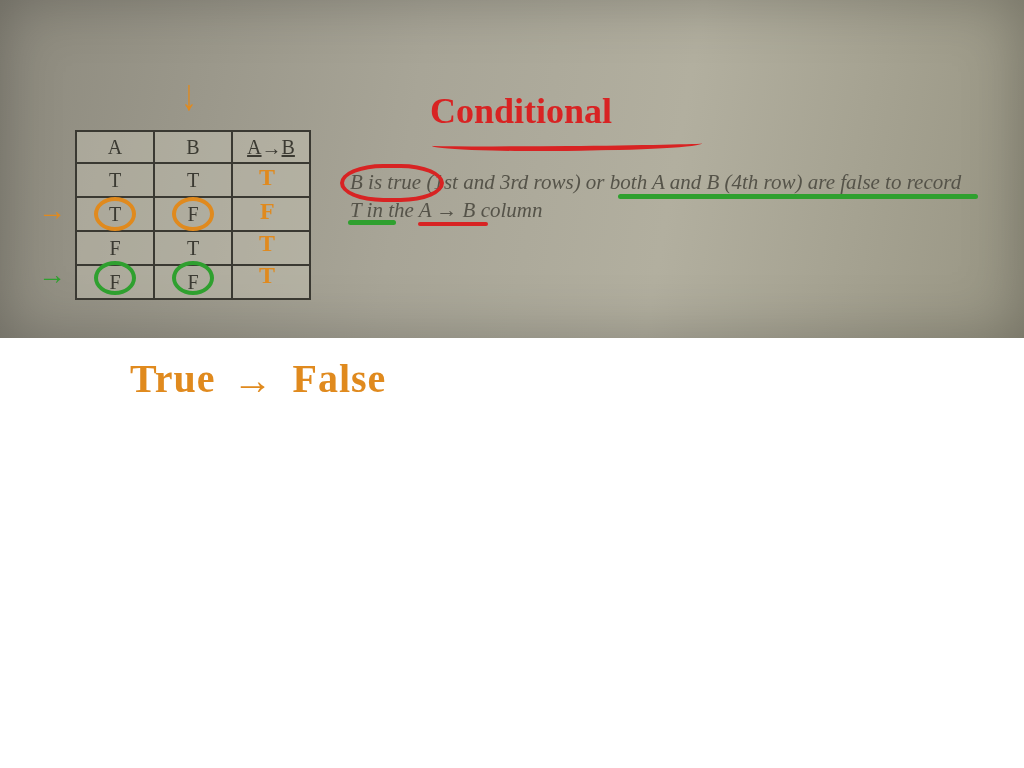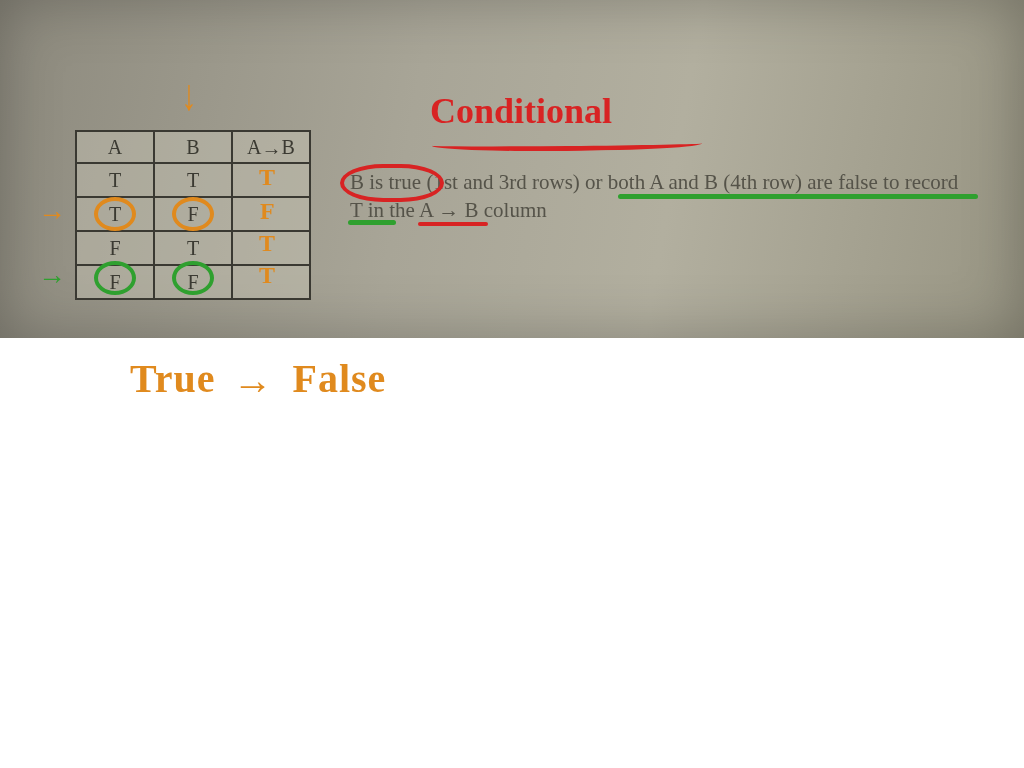--- a/index.html
+++ b/index.html
@@ -35,29 +35,31 @@
     font-size: 20px;
     color: #3b3a32;
     font-weight: normal;
   }
   .truth-table th {
     height: 28px;
   }
   .ab-arrow-header {
     font-weight: bold;
     color: #1a1a14;
+    text-decoration: underline;
   }
   .explanation {
     position: absolute;
     left: 350px;
     top: 168px;
     width: 620px;
     font-size: 21px;
     line-height: 1.35;
     color: #555349;
+    font-style: italic;
   }
 
   .hand-orange {
     font-family: "Segoe Script", "Comic Sans MS", cursive;
     color: #e08a1e;
     font-weight: 600;
   }
   .hand-red {
     font-family: "Segoe Script", "Comic Sans MS", cursive;
     color: #d82323;

